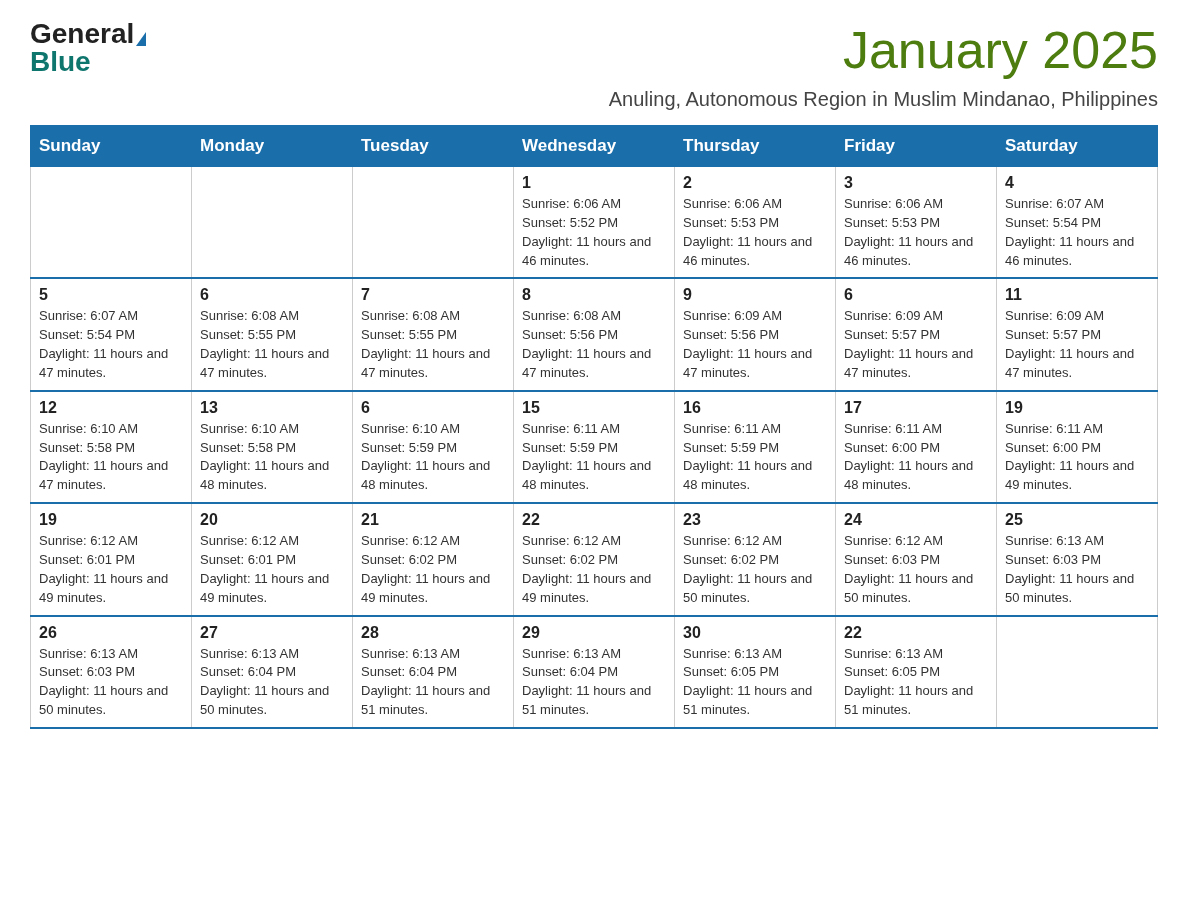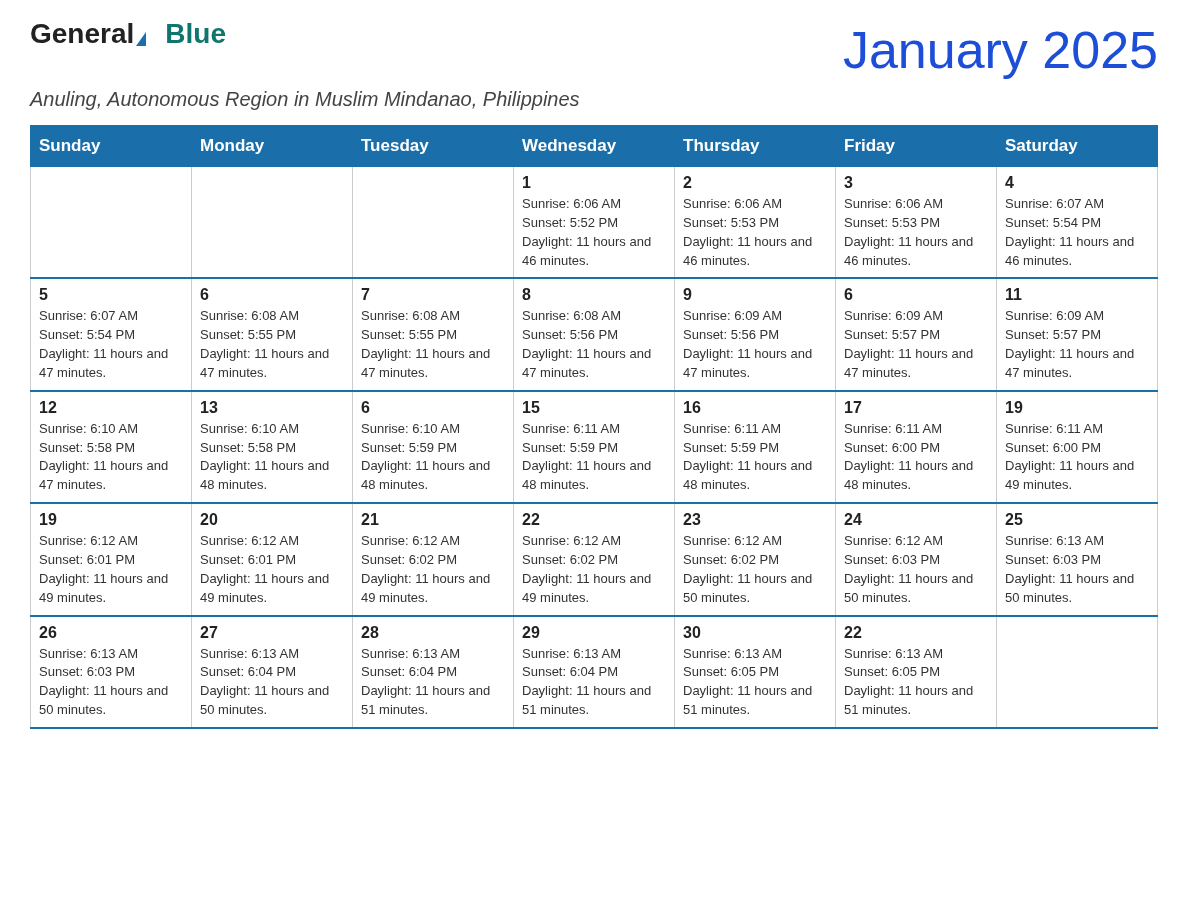--- a/index.html
+++ b/index.html
@@ -12,23 +12,22 @@
       padding: 20px 30px;
     }
     .header-area {
       display: flex;
       justify-content: space-between;
       align-items: flex-start;
       margin-bottom: 8px;
     }
     .logo {
       display: flex;
-      flex-direction: row;
+      flex-direction: column;
       align-items: flex-start;
-      gap: 19px;
     }
     .logo-general {
       font-size: 28px;
       font-weight: bold;
       color: #222;
       line-height: 1;
     }
     .logo-blue {
       font-size: 28px;
       font-weight: bold;
@@ -40,28 +39,27 @@
       width: 0;
       height: 0;
       border-left: 10px solid transparent;
       border-bottom: 14px solid #1a6eaa;
       margin-left: 2px;
       vertical-align: middle;
     }
     .month-title {
       font-size: 52px;
       font-weight: normal;
-      color: #1d4ed8;
+      color: #4d7c0f;
     }
     .subtitle {
-      text-align: left;
+      text-align: right;
       font-size: 20px;
       color: #444;
       margin-bottom: 14px;
-      font-style: italic;
     }
     table {
       width: 100%;
       border-collapse: collapse;
     }
     thead tr th {
       background-color: #1a6eaa;
       color: #fff;
       font-size: 17px;
       font-weight: bold;

